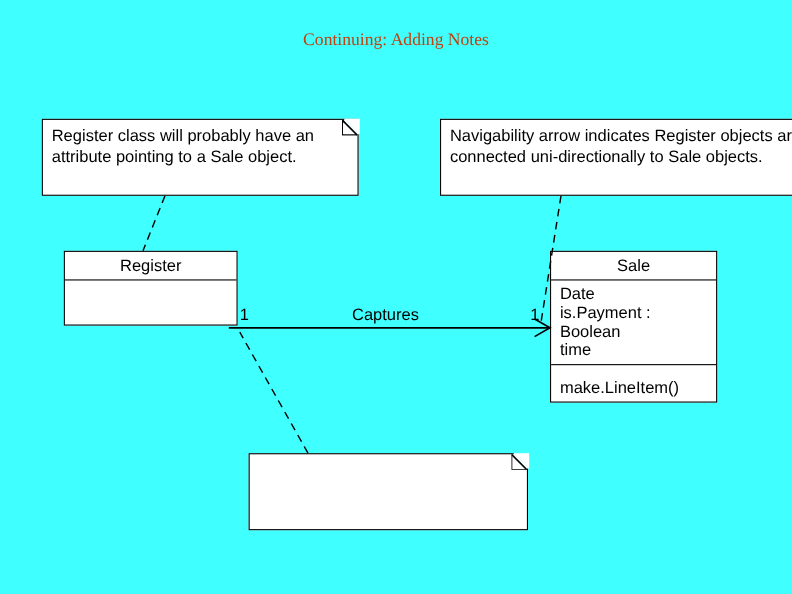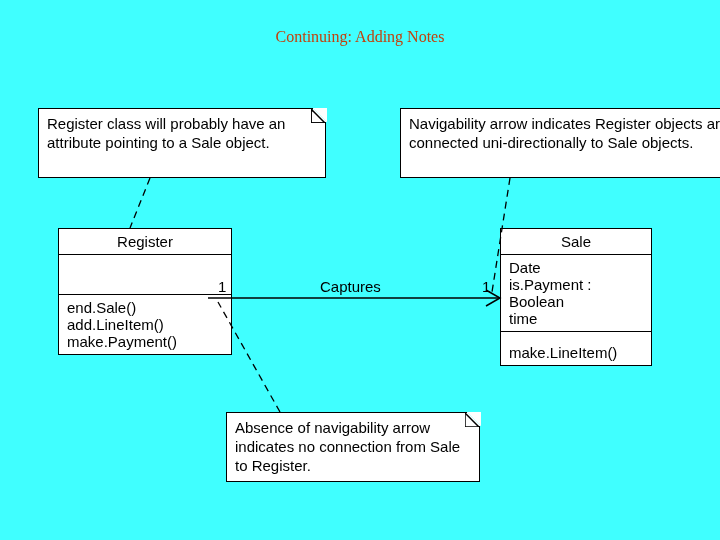--- a/index.html
+++ b/index.html
@@ -118,37 +118,31 @@
   <span>Navigability arrow indicates Register objects are connected uni-directionally to Sale objects.</span>
   <div class="fold"></div>
   <svg class="fold-line" viewBox="0 0 14 14">
       <polyline points="0,0 14,14" fill="none" stroke="#000" stroke-width="1.5"></polyline>
       <line x1="0" y1="0" x2="0" y2="14" stroke="#000" stroke-width="1.5"></line>
       <line x1="0" y1="14" x2="14" y2="14" stroke="#000" stroke-width="1.5"></line>
     </svg>
 </div>
 
 <div class="note" style="left:226px; top:412px; width:254px; height:70px;">
-  <span>Absence of navigability arrow indicates no connection from Sale to Register.</span>
   <div class="fold"></div>
   <svg class="fold-line" viewBox="0 0 14 14">
       <polyline points="0,0 14,14" fill="none" stroke="#000" stroke-width="1.5"></polyline>
       <line x1="0" y1="0" x2="0" y2="14" stroke="#000" stroke-width="1.5"></line>
       <line x1="0" y1="14" x2="14" y2="14" stroke="#000" stroke-width="1.5"></line>
     </svg>
 </div>
 
-<div class="classbox" style="left:58px; top:228px; width:174px;">
+<div class="classbox" style="left:58px; top:228px; width:158px;">
   <div class="classname">Register</div>
   <div class="compartment" style="height:40px;"></div>
-  <div class="compartment">
-    <div>end.Sale()</div>
-    <div>add.LineItem()</div>
-    <div>make.Payment()</div>
-  </div>
 </div>
 
 <div class="classbox" style="left:500px; top:228px; width:152px;">
   <div class="classname">Sale</div>
   <div class="compartment">
     <div>Date</div>
     <div>is.Payment : Boolean</div>
     <div>time</div>
   </div>
   <div class="compartment" style="padding-top:12px; ">

